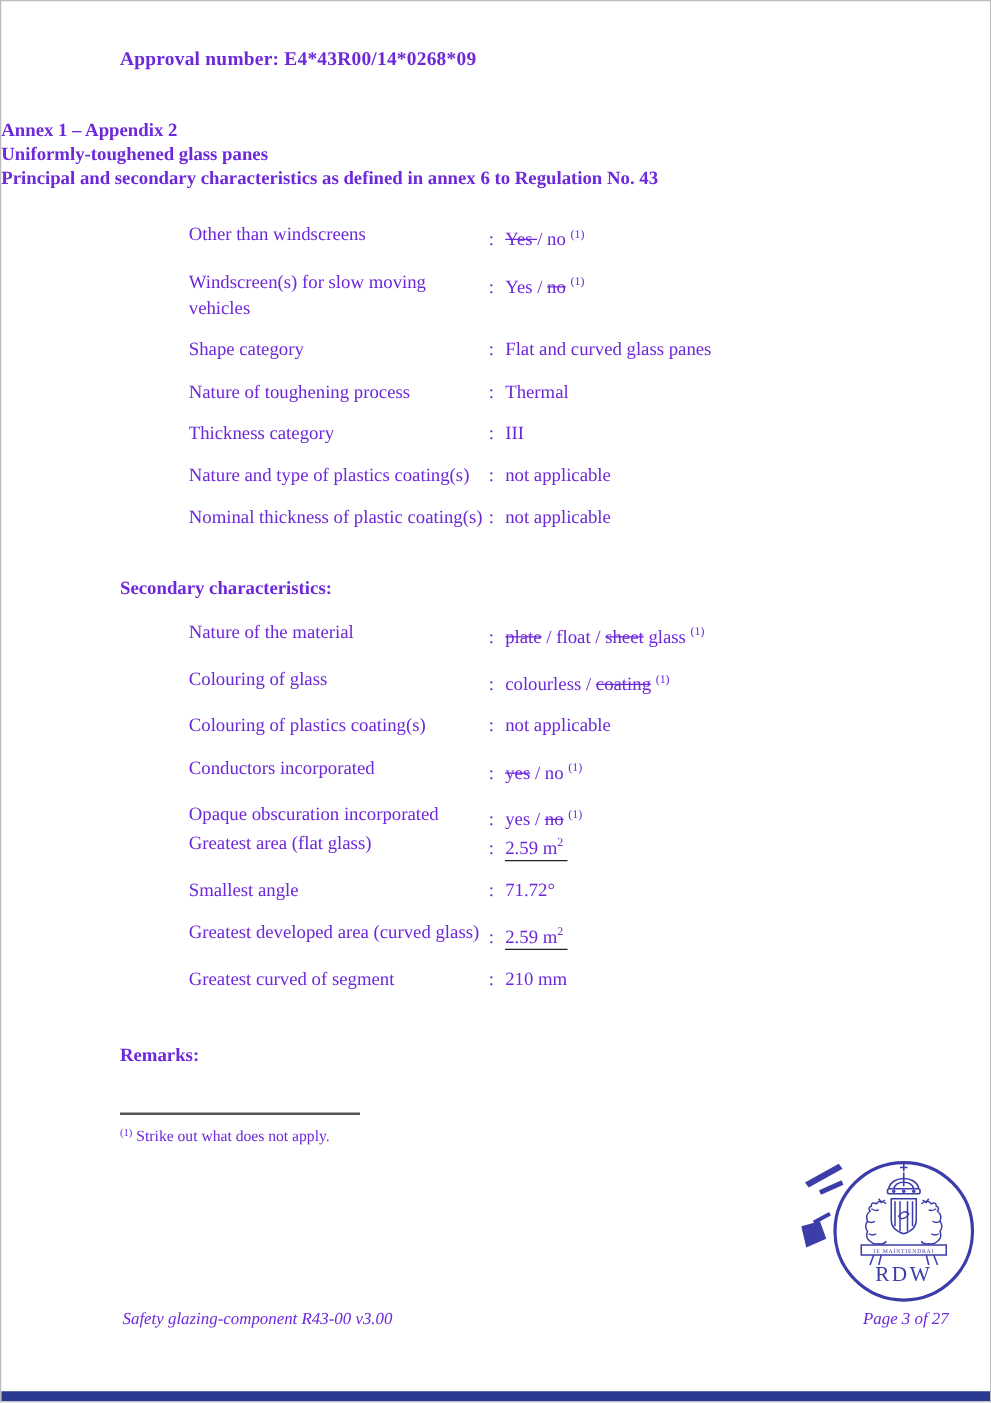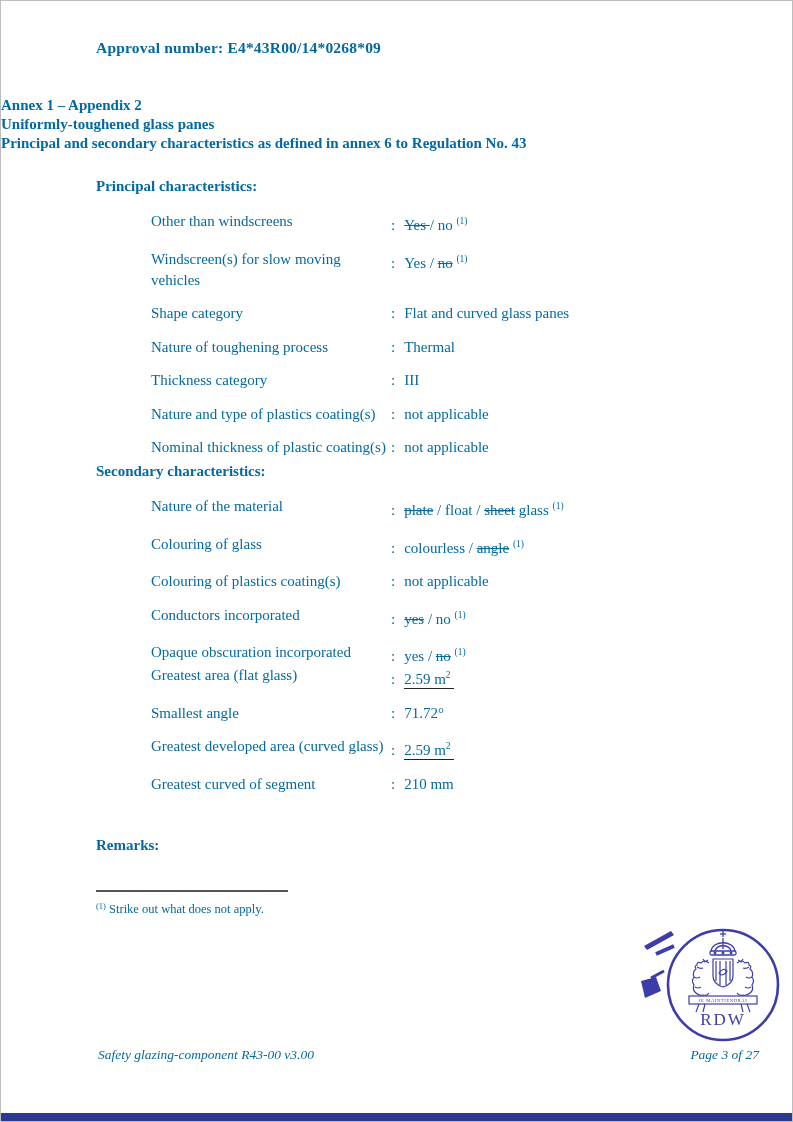--- a/index.html
+++ b/index.html
@@ -1,19 +1,19 @@
 <!DOCTYPE html>
 <html style="--stamp-blue: #3d3daa;"><head>
 <meta charset="utf-8">
 <style>
   html,body{margin:0;padding:0;background:#e9e9e9;}
   #page{
     position:relative; width:793px; height:1122px; background:#ffffff;
     border:1px solid #bdbdbd; box-sizing:border-box; overflow:hidden;
-    font-family:"Liberation Serif", serif; color:#0369a1;
+    font-family:"Liberation Serif", serif; color:#6d28d9;
   }
   #approval-line{
     position:absolute; left:95px; top:38px; font-size:15.5px; font-weight:bold;
     letter-spacing:.2px;
   }
   #title-block{
     position:absolute; left:0; right:0; top:95px; text-align:left;
     font-weight:bold; font-size:15px; line-height:19px;
   }
   #sections-host .section{position:absolute; left:95px; right:30px;}
@@ -48,21 +48,20 @@
   <div id="approval-line">Approval number: E4*43R00/14*0268*09</div>
 
   <div id="title-block">
     <div>Annex 1 – Appendix 2</div>
     <div>Uniformly-toughened glass panes</div>
     <div>Principal and secondary characteristics as defined in annex 6 to Regulation No. 43</div>
   </div>
 
   <div id="sections-host">
       <div class="section">
-        <div class="section-heading">Principal characteristics:</div>
         <div class="rows">
           <div class="row">
             <div class="row-label">Other than windscreens</div>
             <div class="row-value"><span class="colon">:</span><span class="strike">Yes </span><span>/ no </span><span class="sup">(1)</span></div>
           </div>
           <div class="row">
             <div class="row-label">Windscreen(s) for slow moving
 vehicles</div>
             <div class="row-value"><span class="colon">:</span><span>Yes / </span><span class="strike">no</span><span> </span><span class="sup">(1)</span></div>
           </div>
@@ -90,21 +89,21 @@
       </div>
       <div class="section">
         <div class="section-heading">Secondary characteristics:</div>
         <div class="rows">
           <div class="row">
             <div class="row-label">Nature of the material</div>
             <div class="row-value"><span class="colon">:</span><span class="strike">plate</span><span> / float / </span><span class="strike">sheet</span><span> glass </span><span class="sup">(1)</span></div>
           </div>
           <div class="row">
             <div class="row-label">Colouring of glass</div>
-            <div class="row-value"><span class="colon">:</span><span>colourless / </span><span class="strike">angle</span><span> </span><span class="sup">(1)</span></div>
+            <div class="row-value"><span class="colon">:</span><span>colourless / </span><span class="strike">coating</span><span> </span><span class="sup">(1)</span></div>
           </div>
           <div class="row">
             <div class="row-label">Colouring of plastics coating(s)</div>
             <div class="row-value"><span class="colon">:</span><span>not applicable</span></div>
           </div>
           <div class="row">
             <div class="row-label">Conductors incorporated</div>
             <div class="row-value"><span class="colon">:</span><span class="strike">yes</span><span> / no </span><span class="sup">(1)</span></div>
           </div>
           <div class="row">

